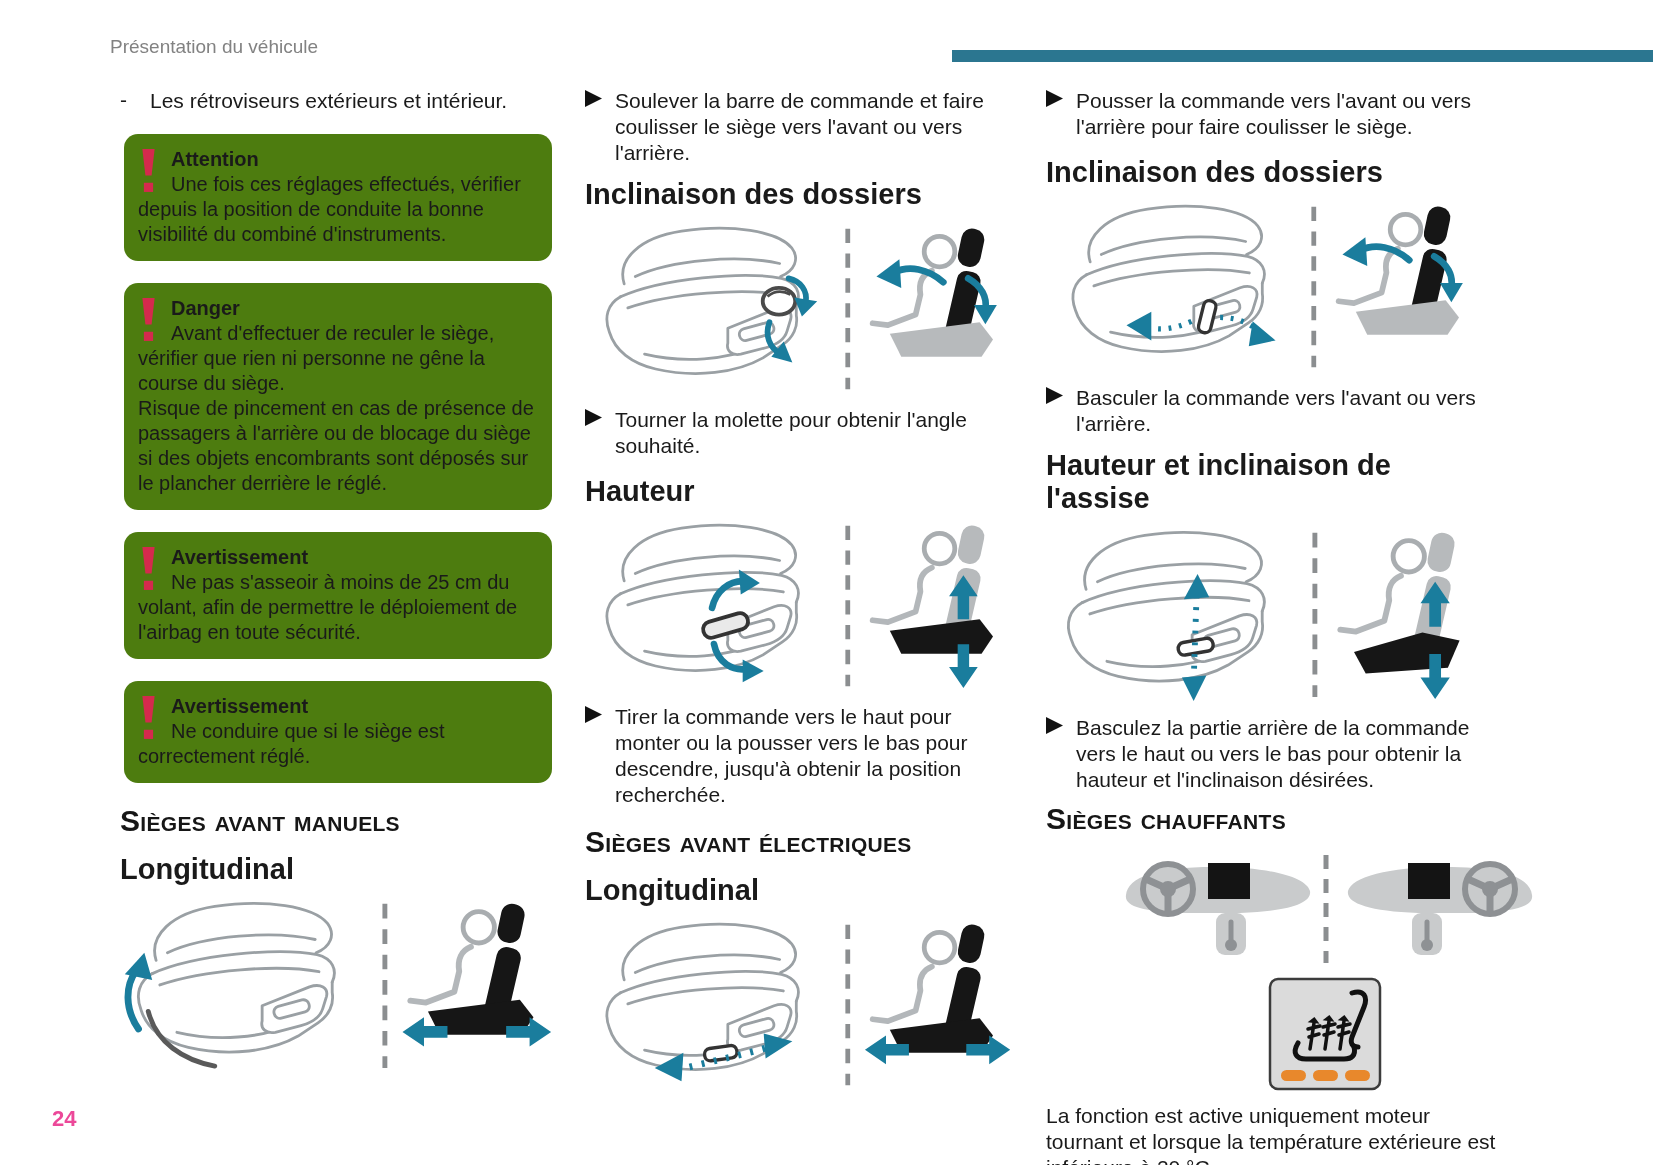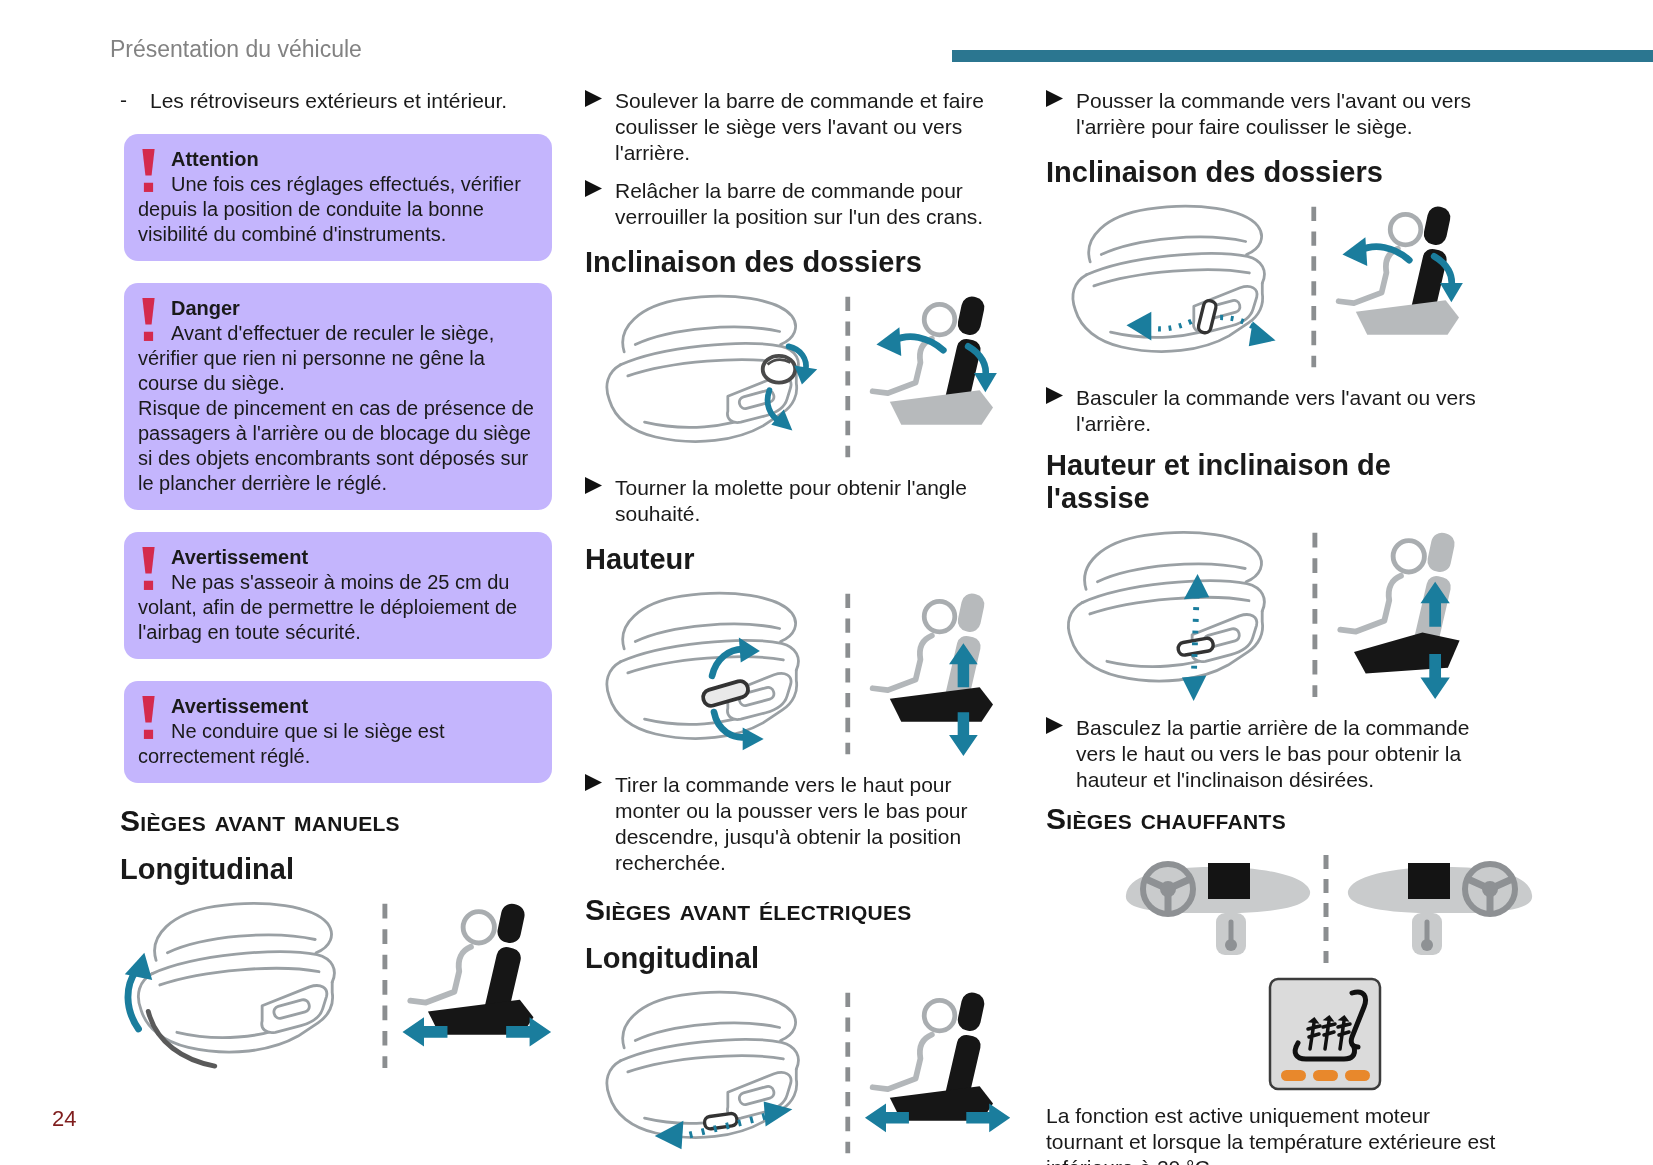--- a/index.html
+++ b/index.html
@@ -2,36 +2,36 @@
 <html><head>
 <meta charset="utf-8">
 <title>Présentation du véhicule</title>
 <style>
   html,body{margin:0;padding:0;}
   body{
     width:1653px;height:1165px;position:relative;background:#ffffff;
     font-family:"Liberation Sans","DejaVu Sans",sans-serif;color:#1a1a1a;
     overflow:hidden;
   }
-  .page-header{position:absolute;left:110px;top:36px;font-size:23px;color:#828282;}
+  .page-header{position:absolute;left:110px;top:36px;font-size:19px;color:#828282;}
   .teal-bar{position:absolute;left:952px;top:50px;width:701px;height:12px;background:#2b7690;}
-  .page-number{position:absolute;left:52px;top:1106px;font-size:22px;font-weight:400;color:#7f1d1d;}
+  .page-number{position:absolute;left:52px;top:1106px;font-size:22px;font-weight:700;color:#ec4899;}
 
   .col{position:absolute;top:88px;}
   #col1{left:120px;width:432px;}
   #col2{left:585px;width:430px;}
   #col3{left:1046px;width:452px;}
 
   .bullet{display:flex;margin:0 0 16px 0;}
   .bullet .marker{flex:0 0 30px;padding-top:2px;}
   .bullet .marker svg{display:block;}
   .bullet .dash{flex:0 0 30px;font-size:21px;}
   .bullet .txt{flex:1;font-size:21px;line-height:26px;}
 
-  .warn-box{background:#c4b5fd;border-radius:14px;padding:13px 16px 14px 14px;margin:0 0 22px 4px;}
+  .warn-box{background:#4d7c0f;border-radius:14px;padding:13px 16px 14px 14px;margin:0 0 22px 4px;}
   .warn-box::after{content:"";display:block;clear:both;}
   .warn-ic{float:left;width:17px;height:45px;margin:2px 14px 0 2px;}
   .warn-title{font-size:21px;font-weight:700;line-height:25px;margin:0;}
   .warn-box p{font-size:20px;line-height:25px;margin:0;}
 
   h1.sect{font-variant:small-caps;font-size:30px;line-height:32px;font-weight:700;
           letter-spacing:.3px;margin:0 0 16px 0;color:#161616;}
   h2.sub{font-size:29px;font-weight:700;margin:0 0 10px 0;}
 
   .fig{display:block;margin:2px 0 14px 0;}
@@ -147,28 +147,20 @@
 <div class="col" id="col2">
 
   <div class="bullet" style="margin-bottom:12px;">
     <span class="marker">
       <svg width="17" height="17" viewBox="0 0 17 17">
           <polygon points="0,0 17,8.5 0,17" fill="#111"></polygon>
         </svg>
     </span>
     <span class="txt">Soulever la barre de commande et faire coulisser le siège vers l'avant ou vers l'arrière.</span>
   </div>
-  <div class="bullet" style="margin-bottom:16px;">
-    <span class="marker">
-      <svg width="17" height="17" viewBox="0 0 17 17">
-          <polygon points="0,0 17,8.5 0,17" fill="#111"></polygon>
-        </svg>
-    </span>
-    <span class="txt">Relâcher la barre de commande pour verrouiller la position sur l'un des crans.</span>
-  </div>
 
   <h2 class="sub">Inclinaison des dossiers</h2>
 
   <svg class="fig" width="430" height="172" viewBox="0 0 440 180">
     <use href="#pseat" width="256" height="184" y="-2"></use>
     <ellipse cx="198" cy="84" rx="17" ry="14" fill="#ffffff" stroke="#4a4a4a" stroke-width="4"></ellipse>
     <path d="M186 79 Q 197 70 210 77" stroke="#4a4a4a" stroke-width="3" fill="none"></path>
     <path d="M208 60 C 221 63 228 73 226 85" stroke="#1a7d9d" stroke-width="6" fill="none" stroke-linecap="round"></path>
     <polygon points="214,80 238,84 222,100" fill="#1a7d9d"></polygon>
     <path d="M188 106 C 183 120 188 132 199 139" stroke="#1a7d9d" stroke-width="6" fill="none" stroke-linecap="round"></path>

